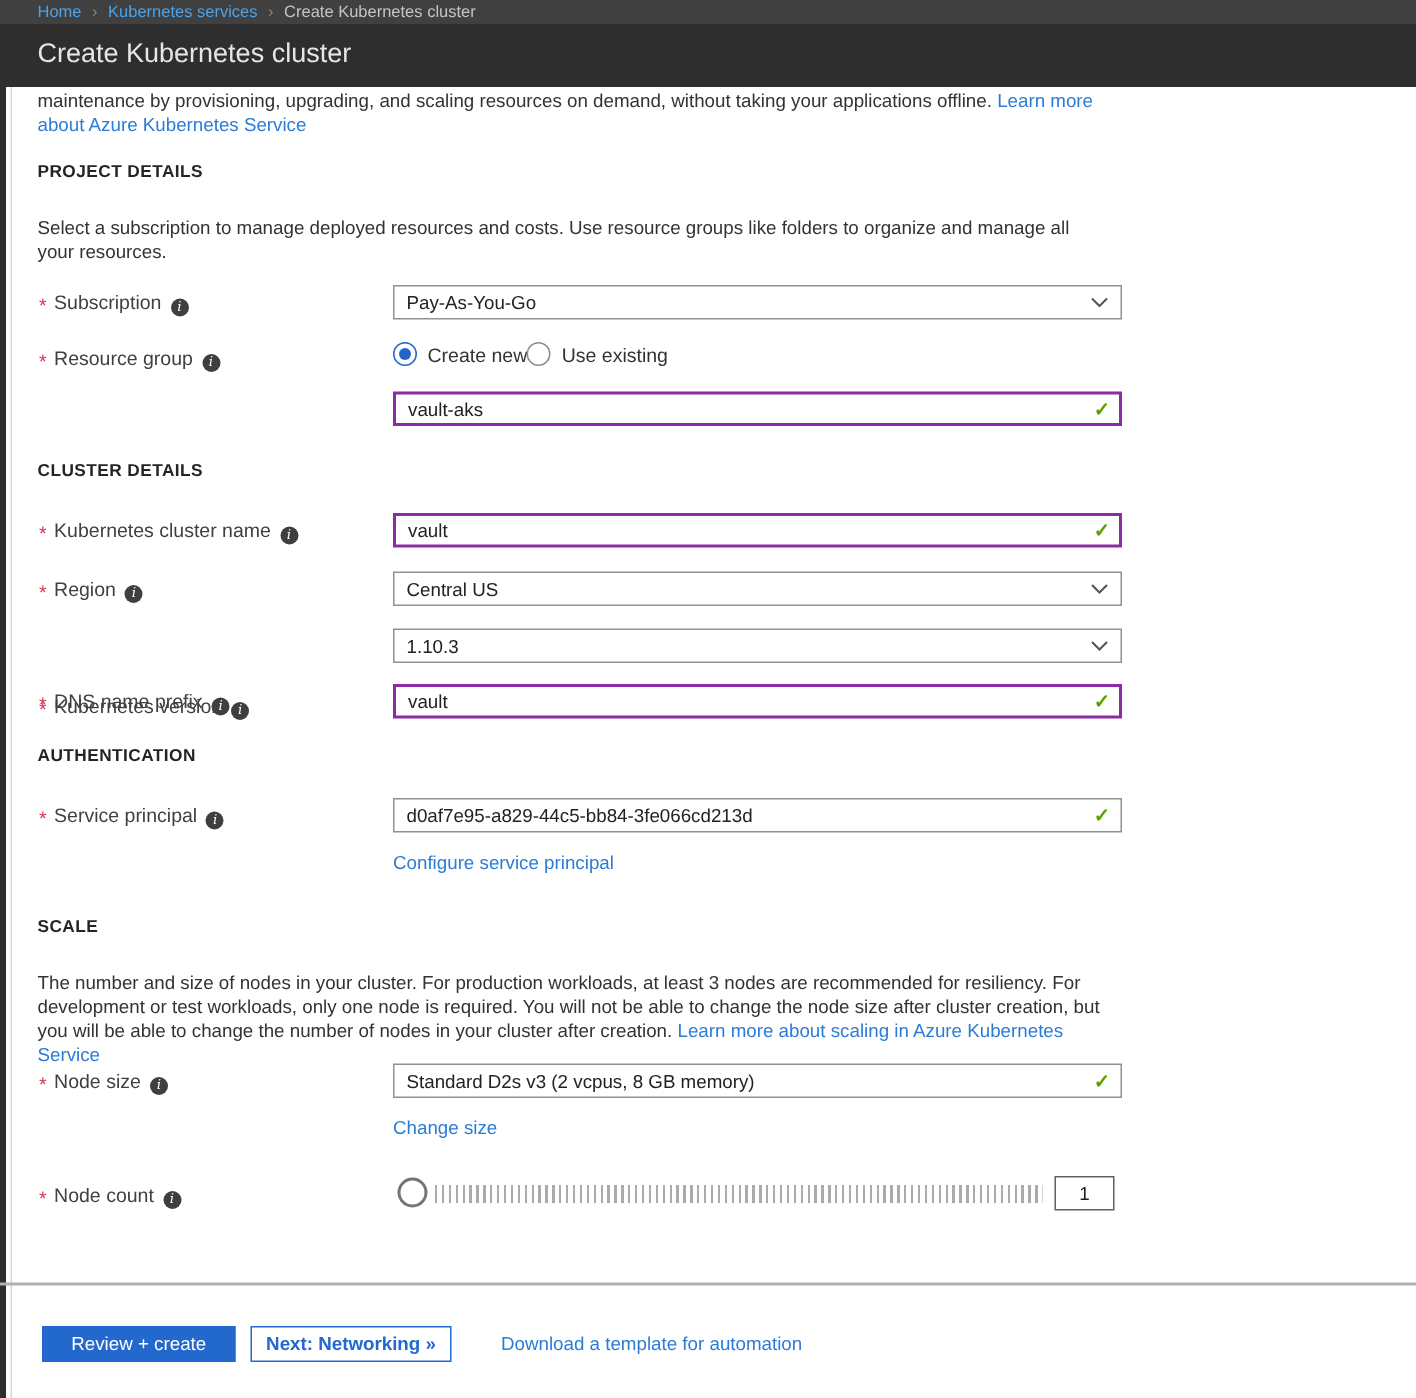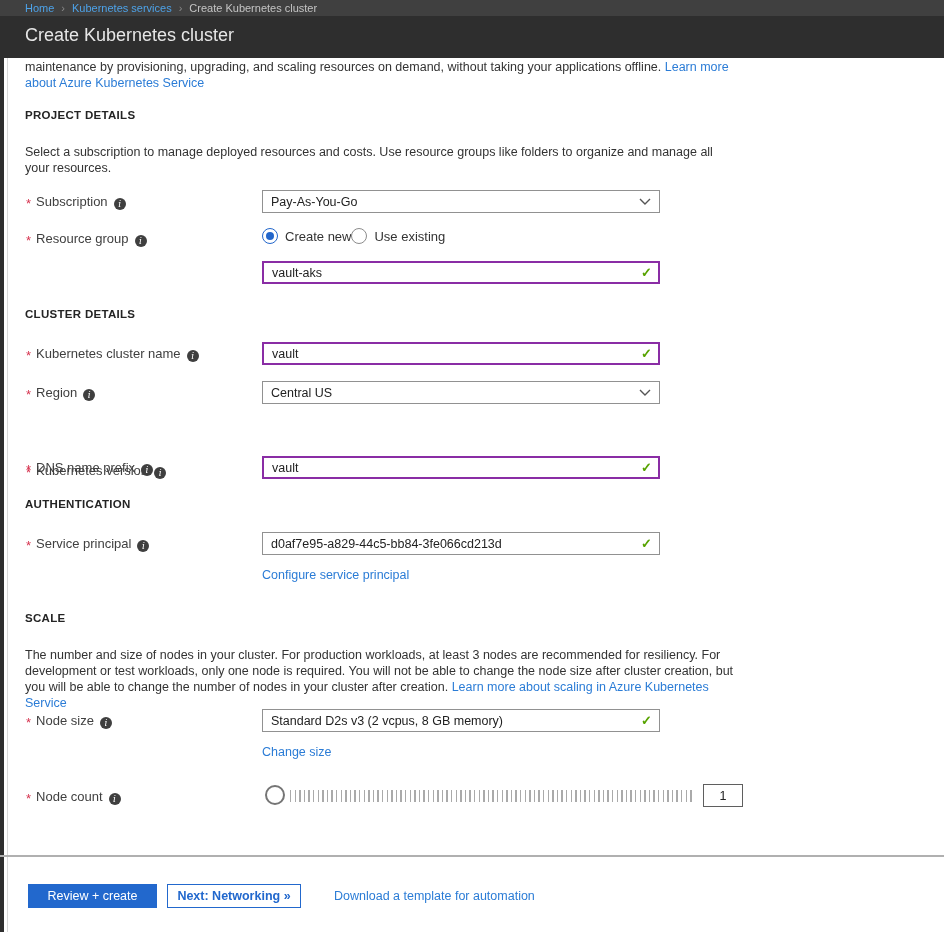--- a/index.html
+++ b/index.html
@@ -23,21 +23,21 @@
   .section-title { position:absolute; left:25px; font-size:11.5px; font-weight:bold; color:#242424; letter-spacing:0.3px; }
   .link { color:#2b7cd6; cursor:pointer; text-decoration:none; }
 
   
   .label { position:absolute; left:26px; font-size:13px; color:#404040; white-space:nowrap; }
   .req { color:#d6334f; font-size:13px; margin-right:5px; position:relative; top:2px; }
   .info-icon { display:inline-block; width:12px; height:12px; margin-left:6px; border-radius:50%;
     background:#3f3f3f; color:#ffffff; font-family:"DejaVu Serif", serif; font-style:italic;
     font-size:9px; line-height:12px; text-align:center; vertical-align:-1px; cursor:pointer; }
 
-  .field-wrap { position:absolute; left:262px; width:398px; height:23px; }
+  .field-wrap { position:absolute; left:262px; width:486px; height:23px; }
   .textbox, .dropdown { width:100%; height:100%; background:#ffffff; font-size:12.5px; color:#222222;
     font-family:"Liberation Sans", sans-serif; }
   .textbox { border:1px solid #919191; padding:0 8px 0 8px; }
   .textbox.edited { border:2px solid #8a2da5; }
   .dropdown { border:1px solid #919191; display:flex; align-items:center; padding:0 8px; cursor:pointer; }
   .dropdown .field-text { flex:1; }
   .chevron { position:absolute; right:9px; top:8px; }
   .check { position:absolute; right:8px; top:4px; color:#57a300; font-size:13px; font-weight:bold; }
 
   
@@ -142,20 +142,28 @@
       <span class="field-text">Central US</span>
     </div>
     <svg class="chevron" width="12" height="7" viewBox="0 0 12 7">
         <path d="M1 1 L6 6 L11 1" fill="none" stroke="#555" stroke-width="1.4"></path>
       </svg>
   </div>
 
   <div class="label" style="top:423px;margin-top:40px;">
     <span class="req">*</span><span>Kubernetes version</span><span class="info-icon">i</span>
   </div>
+  <div class="field-wrap" style="top:419px;">
+    <div class="dropdown">
+      <span class="field-text">1.10.3</span>
+    </div>
+    <svg class="chevron" width="12" height="7" viewBox="0 0 12 7">
+        <path d="M1 1 L6 6 L11 1" fill="none" stroke="#555" stroke-width="1.4"></path>
+      </svg>
+  </div>
 
   <div class="label" style="top:460px;">
     <span class="req">*</span><span>DNS name prefix</span><span class="info-icon">i</span>
   </div>
   <div class="field-wrap" style="top:456px;">
     <input class="textbox edited" type="text" value="vault" style="">
     <span class="check">✓</span>
   </div>
 
   <div class="section-title" style="top:498px;">AUTHENTICATION</div>

